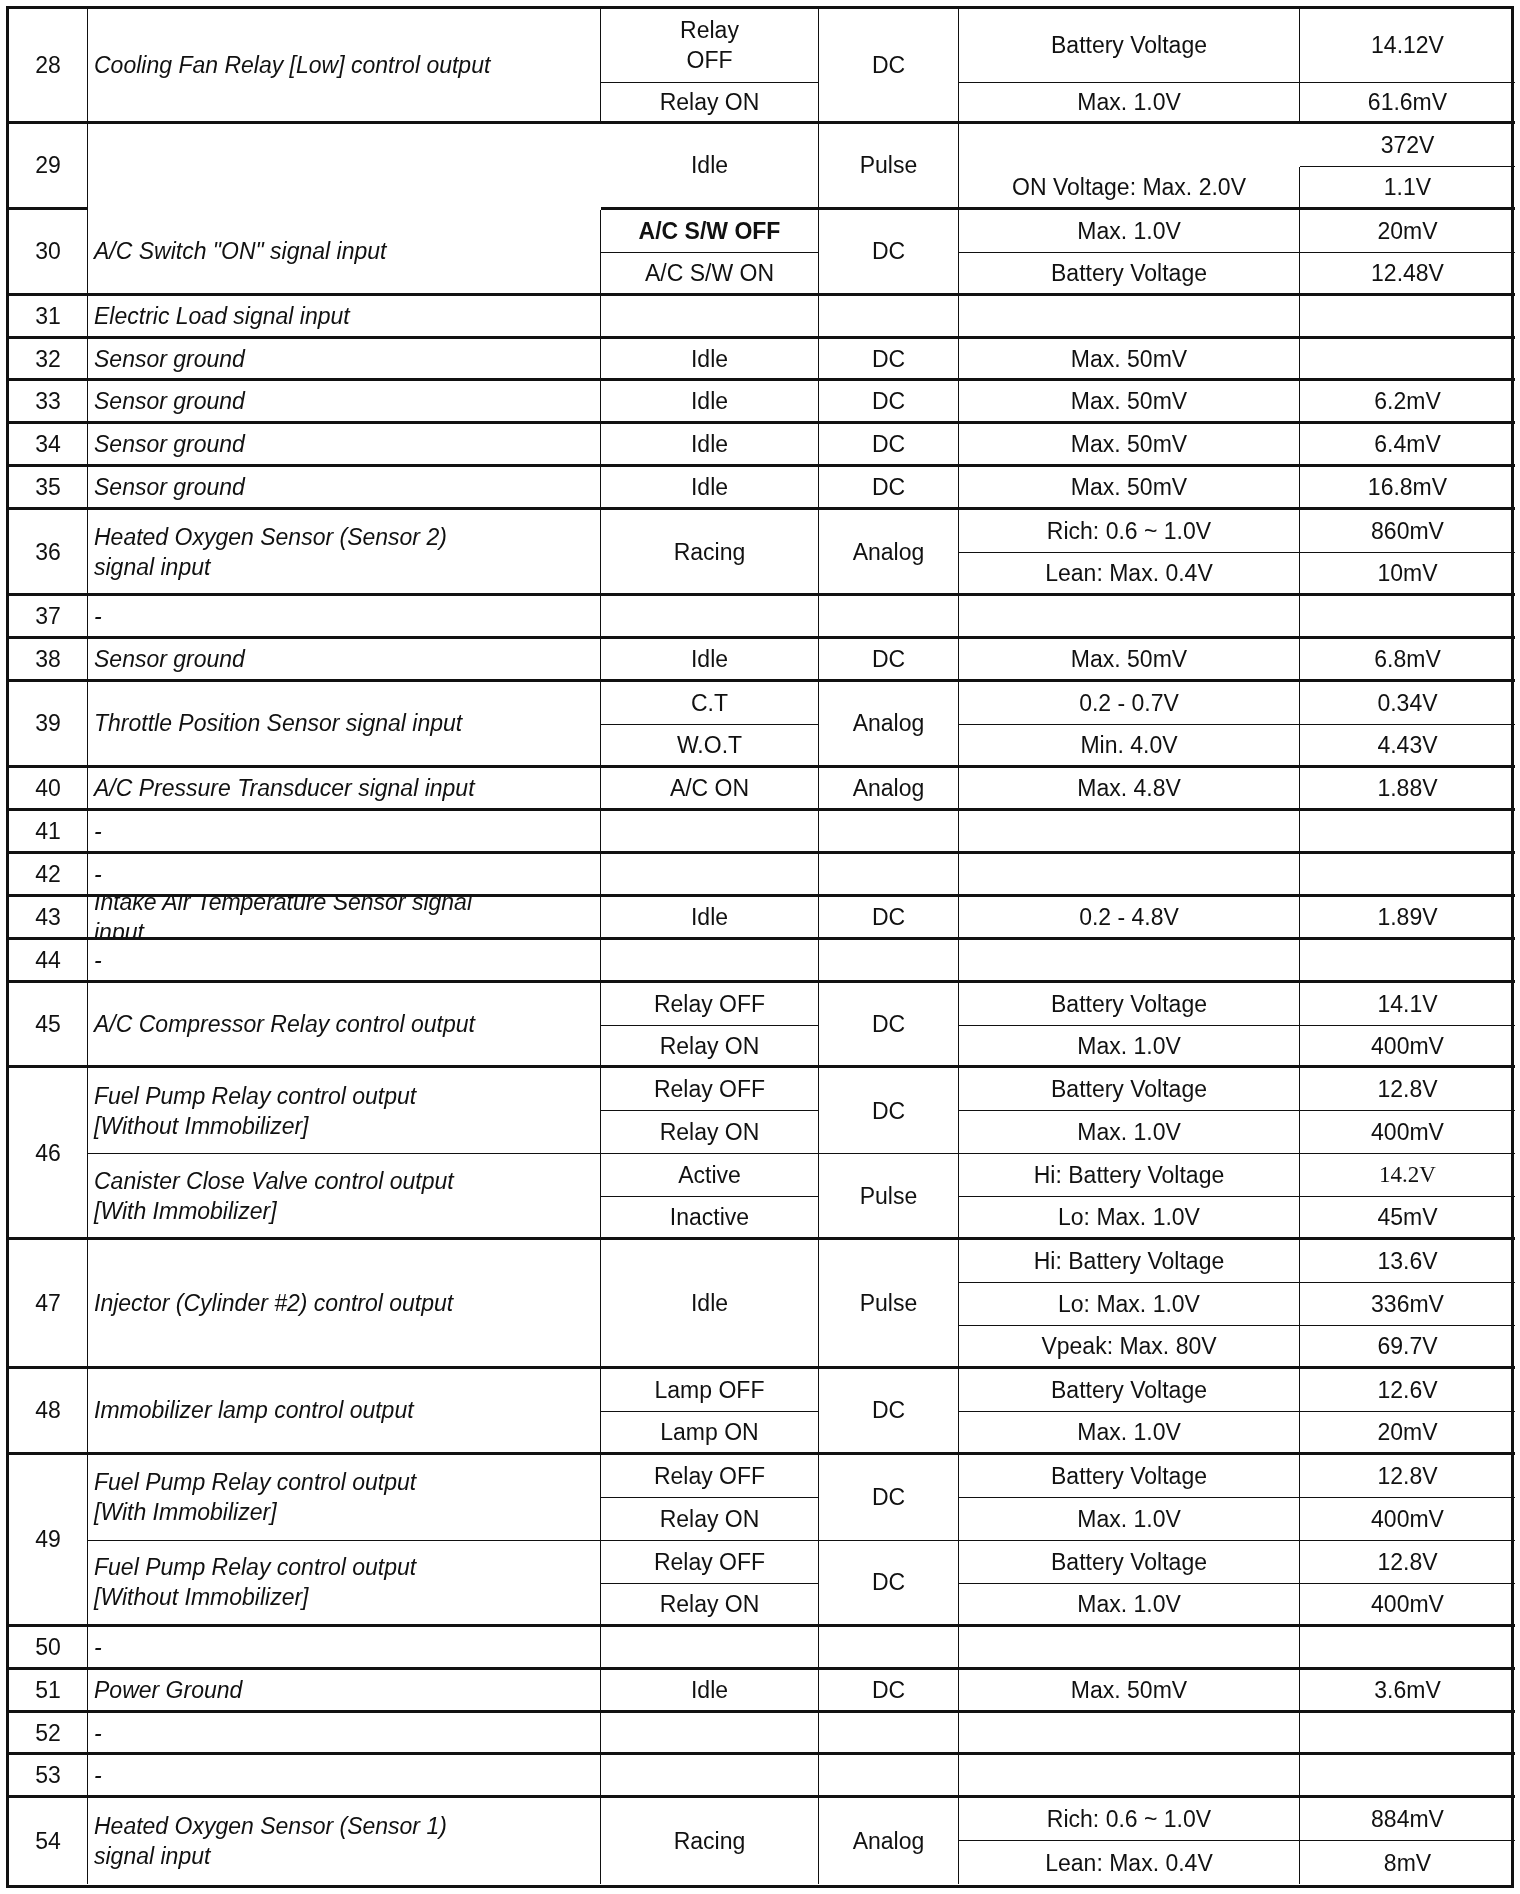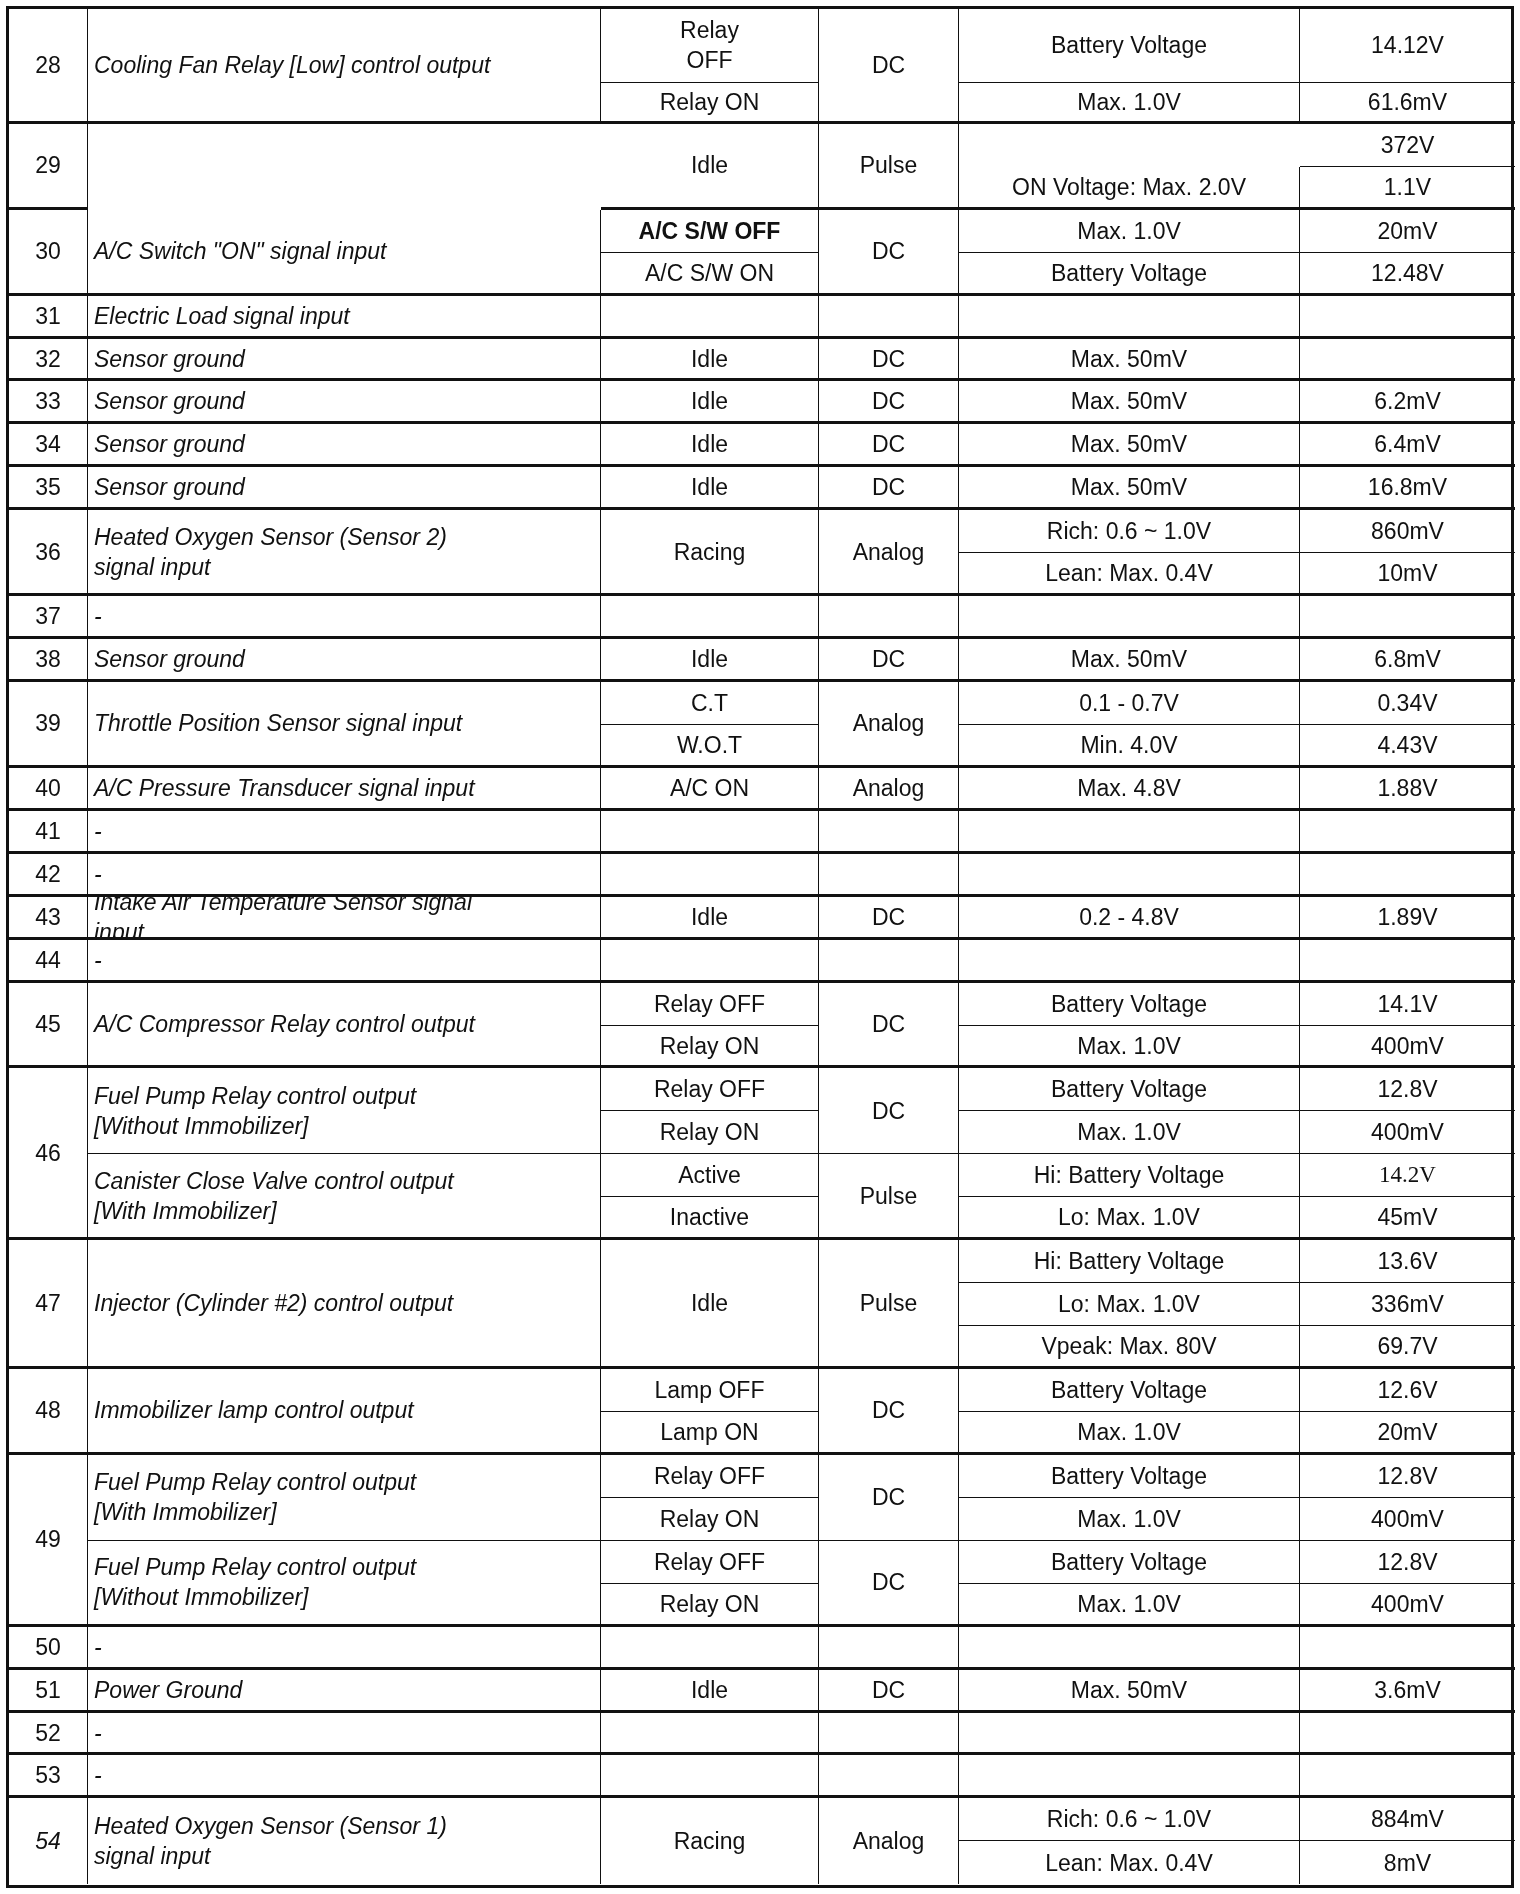--- a/index.html
+++ b/index.html
@@ -260,21 +260,21 @@
     <div class="c " style="grid-area: 16 / 3 / span 1;">
       <span class="txt">C.T</span>
     </div>
     <div class="c  grp" style="grid-area: 17 / 3 / span 1; text-align: center;">
       <span class="txt">W.O.T</span>
     </div>
     <div class="c  grp" style="grid-area: 16 / 4 / span 2;">
       <span class="txt">Analog</span>
     </div>
     <div class="c " style="grid-area: 16 / 5 / span 1;">
-      <span class="txt">0.1 - 0.7V</span>
+      <span class="txt">0.2 - 0.7V</span>
     </div>
     <div class="c last" style="grid-area: 16 / 6 / span 1; align-items: center;">
       <span class="txt">0.34V</span>
     </div>
     <div class="c  grp" style="grid-area: 17 / 5 / span 1;">
       <span class="txt">Min. 4.0V</span>
     </div>
     <div class="c last grp" style="grid-area: 17 / 6 / span 1;">
       <span class="txt">4.43V</span>
     </div>
@@ -619,21 +619,21 @@
     </div>
     <div class="c  grp" style="grid-area: 41 / 4 / span 1;">
       <span class="txt"></span>
     </div>
     <div class="c  grp" style="grid-area: 41 / 5 / span 1;">
       <span class="txt"></span>
     </div>
     <div class="c last grp" style="grid-area: 41 / 6 / span 1;">
       <span class="txt"></span>
     </div>
-    <div class="c  bottom" style="grid-area: 42 / 1 / span 2; font-style: italic;">
+    <div class="c  bottom" style="grid-area: 42 / 1 / span 2;">
       <span class="txt">54</span>
     </div>
     <div class="c left bottom" style="grid-area: 42 / 2 / span 2;">
       <span class="txt">Heated Oxygen Sensor (Sensor 1)<br>signal input</span>
     </div>
     <div class="c  bottom" style="grid-area: 42 / 3 / span 2;">
       <span class="txt">Racing</span>
     </div>
     <div class="c  bottom" style="grid-area: 42 / 4 / span 2;">
       <span class="txt">Analog</span>

